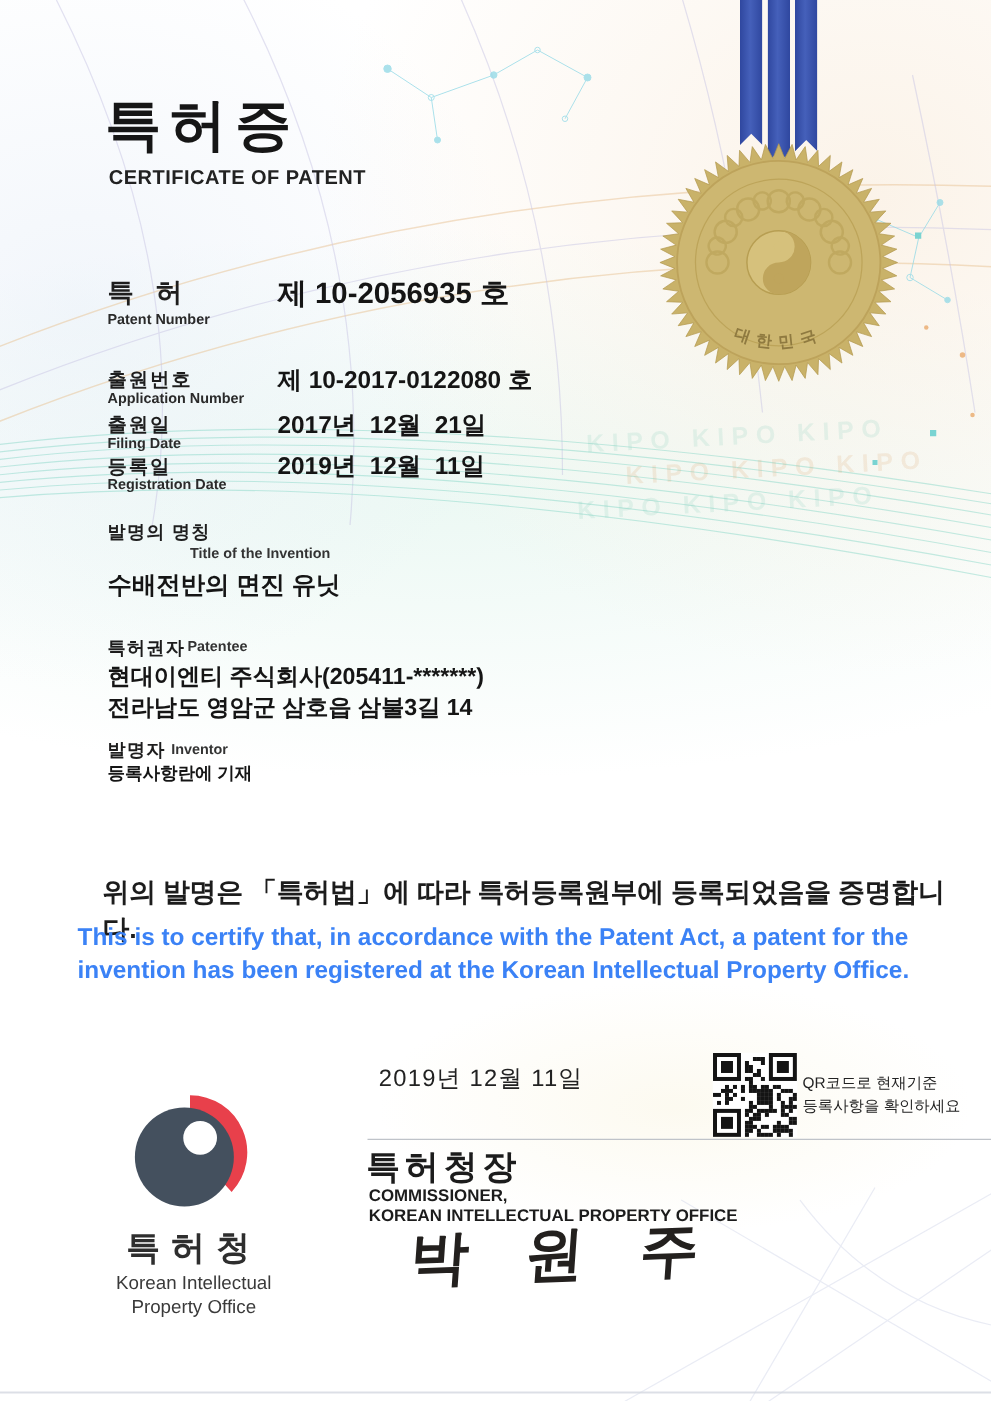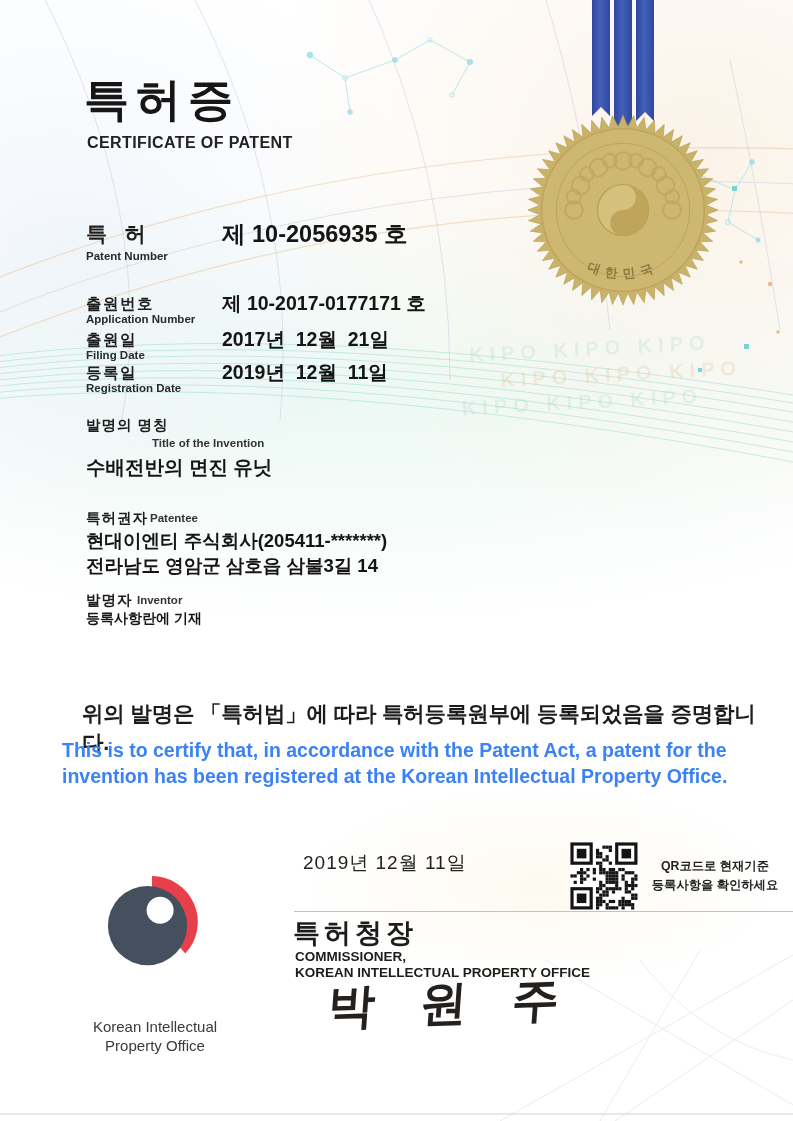--- a/index.html
+++ b/index.html
@@ -29,21 +29,21 @@
   
   .title-ko{left:84px;top:70px;font-size:45px;font-weight:800;letter-spacing:7px;color:#161616;}
   .title-en{left:87px;top:134px;font-size:16px;font-weight:700;letter-spacing:.4px;color:#222;}
   .lab{font-weight:700;color:#1d1d1d;}
   .sub{font-size:11.5px;font-weight:600;color:#2a2a2a;}
   .val{font-weight:700;color:#151515;white-space:pre;}
   .inline-en{font-size:11.5px;font-weight:600;color:#333;}
   .stmt-ko{left:82px;top:699px;width:690px;font-size:21.5px;font-weight:800;letter-spacing:-.2px;}
   .stmt-en{left:62px;top:737px;width:692px;font-size:19.5px;font-weight:700;line-height:1.34;color:#3b82f6;}
   .date{left:303px;top:850px;font-size:19px;font-weight:500;letter-spacing:1px;color:#222;}
-  .qr-cap{left:642px;top:857px;width:146px;text-align:center;font-size:12.3px;font-weight:700;line-height:1.55;color:#222;}
+  .qr-cap{left:642px;top:857px;width:146px;text-align:left;font-size:12.3px;font-weight:400;line-height:1.55;color:#222;}
   .divider{left:294px;top:911px;width:499px;height:1px;background:#bfc3c9;}
   .comm-ko{left:293px;top:915px;font-size:27px;font-weight:800;letter-spacing:4px;}
   .comm-en1{left:295px;top:949px;font-size:13.5px;font-weight:700;}
   .comm-en2{left:295px;top:965px;font-size:13.5px;font-weight:700;}
   .sig{left:328px;top:972px;font-size:47px;font-weight:700;letter-spacing:16px;color:#23201e;
        transform:rotate(-2deg) skewX(-6deg);}
   .logo-ko{left:55px;top:980px;width:200px;text-align:center;font-size:27px;font-weight:600;letter-spacing:9px;color:#2e2e2e;}
   .logo-en{left:55px;top:1018px;width:200px;text-align:center;font-size:15px;font-weight:500;line-height:1.25;color:#3a3a3a;}
 </style>
 </head>
@@ -157,21 +157,21 @@
 
   <div class="abs title-ko">특허증</div>
   <div class="abs title-en">CERTIFICATE OF PATENT</div>
 
   <div class="abs lab" style="left:86px;top:220px;font-size:21px;letter-spacing:6px;">특 허</div>
   <div class="abs sub" style="left:86px;top:250px;">Patent Number</div>
   <div class="abs val" style="left:222px;top:218px;font-size:23.5px;">제 10-2056935 호</div>
 
   <div class="abs lab" style="left:86px;top:294px;font-size:15.5px;letter-spacing:1.5px;">출원번호</div>
   <div class="abs sub" style="left:86px;top:313px;">Application Number</div>
-  <div class="abs val" style="left:222px;top:290px;font-size:19.5px;">제 10-2017-0177171 호</div>
+  <div class="abs val" style="left:222px;top:290px;font-size:19.5px;">제 10-2017-0122080 호</div>
 
   <div class="abs lab" style="left:86px;top:330px;font-size:15.5px;letter-spacing:1.5px;">출원일</div>
   <div class="abs sub" style="left:86px;top:349px;">Filing Date</div>
   <div class="abs val" style="left:222px;top:326px;font-size:19.5px;">2017년  12월  21일</div>
 
   <div class="abs lab" style="left:86px;top:363px;font-size:15.5px;letter-spacing:1.5px;">등록일</div>
   <div class="abs sub" style="left:86px;top:382px;">Registration Date</div>
   <div class="abs val" style="left:222px;top:359px;font-size:19.5px;">2019년  12월  11일</div>
 
   <div class="abs lab" style="left:86px;top:416px;font-size:14.5px;letter-spacing:1px;">발명의 명칭</div>
@@ -339,18 +339,19 @@
   <div class="abs comm-en1">COMMISSIONER,</div>
   <div class="abs comm-en2">KOREAN INTELLECTUAL PROPERTY OFFICE</div>
   <div class="abs sig">박 원 주</div>
 
   <svg class="abs" style="left:98px;top:868px;" width="108" height="108" viewBox="0 0 120 120">
     <path d="M 60 9 A 51 51 0 0 1 97 95 L 87 84 A 38 38 0 0 0 60 22 Z" fill="#e8404b"></path>
     <circle cx="55" cy="64" r="44" fill="#44505e"></circle>
     <circle cx="69" cy="47" r="15" fill="#ffffff"></circle>
     <path d="M 69 62 A 15 15 0 0 0 69 32 A 22 22 0 0 1 47 56 A 22 22 0 0 0 69 62 Z" fill="#44505e" opacity="0"></path>
   </svg>
+  <div class="abs logo-ko">특허청</div>
   <div class="abs logo-en">
     <div>Korean Intellectual</div>
     <div>Property Office</div>
   </div>
 
 </div>
 
 </body></html>

